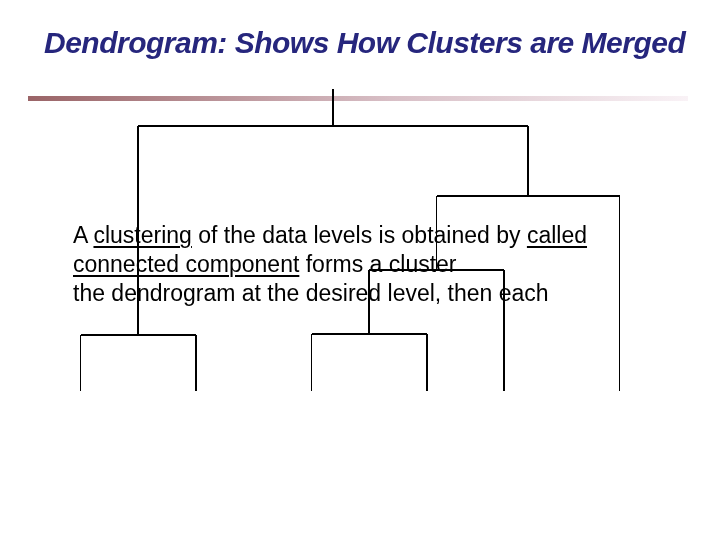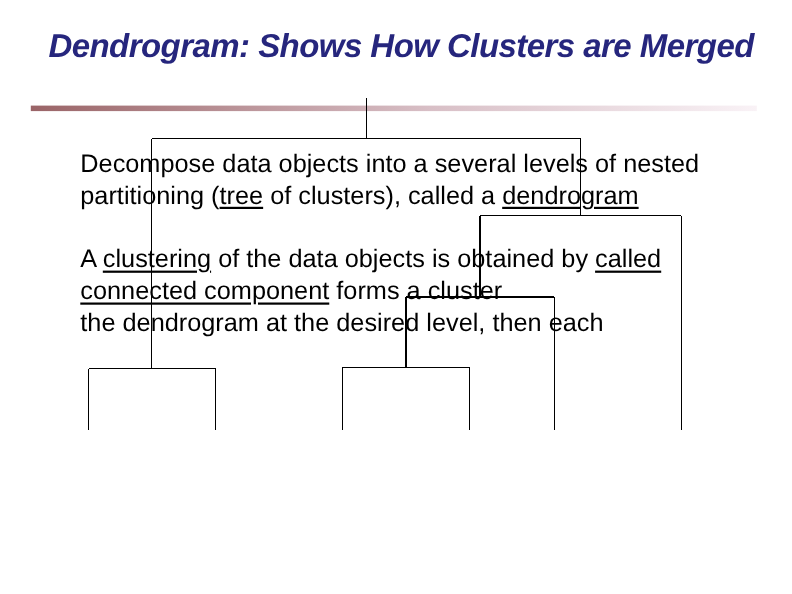--- a/index.html
+++ b/index.html
@@ -62,26 +62,22 @@
     font-size: 12px;
     color: #3a3a3a;
   }
 </style>
 </head>
 <body>
 
 <div class="slide">
   <h1 class="title" style="color: rgb(38, 38, 125);">Dendrogram: Shows How Clusters are Merged</h1>
   <div class="accent-bar" style="background: linear-gradient(to right, rgb(154, 100, 103) 0%, rgb(216, 191, 198) 55%, rgb(249, 242, 246) 100%);"></div>
-  <div class="para" id="para-0">
-      <div><span>Decompose data objects into a several levels of nested</span></div>
-      <div><span>partitioning (</span><span class="u">tree</span><span> of clusters), called a </span><span class="u">dendrogram</span></div>
-    </div>
   <div class="para" id="para-1">
-      <div><span>A </span><span class="u">clustering</span><span> of the data objects is obtained by </span><span class="u">called</span></div>
+      <div><span>A </span><span class="u">clustering</span><span> of the data levels is obtained by </span><span class="u">called</span></div>
       <div><span class="u">connected component</span><span> forms a cluster</span></div>
       <div><span>the dendrogram at the desired level, then each</span></div>
     </div>
   <svg id="dendrogram" width="720" height="540" viewBox="0 0 720 540">
       <ellipse cx="42" cy="470" rx="6.5" ry="7.5" fill="#33cc99" stroke="#000000" stroke-width="1.6"></ellipse>
       <ellipse cx="119" cy="470" rx="6.5" ry="7.5" fill="#33cc99" stroke="#000000" stroke-width="1.6"></ellipse>
       <ellipse cx="196" cy="470" rx="6.5" ry="7.5" fill="#33cc99" stroke="#000000" stroke-width="1.6"></ellipse>
       <ellipse cx="273" cy="470" rx="6.5" ry="7.5" fill="#33cc99" stroke="#000000" stroke-width="1.6"></ellipse>
       <ellipse cx="350" cy="470" rx="6.5" ry="7.5" fill="#33cc99" stroke="#000000" stroke-width="1.6"></ellipse>
       <ellipse cx="427" cy="470" rx="6.5" ry="7.5" fill="#33cc99" stroke="#000000" stroke-width="1.6"></ellipse>

